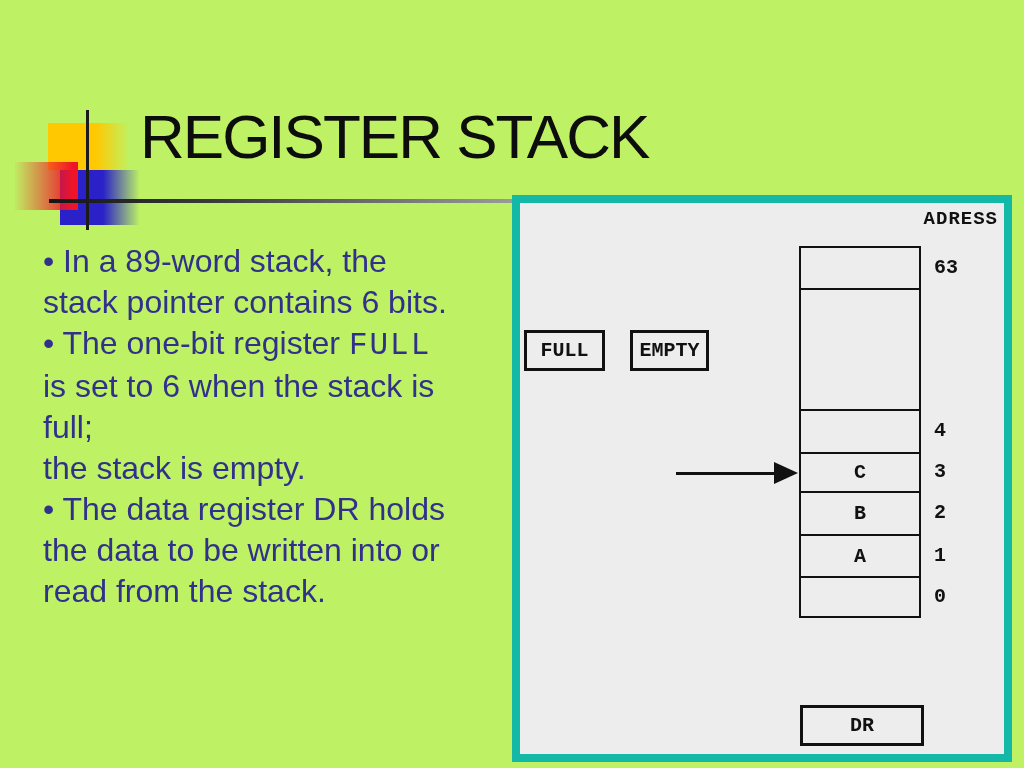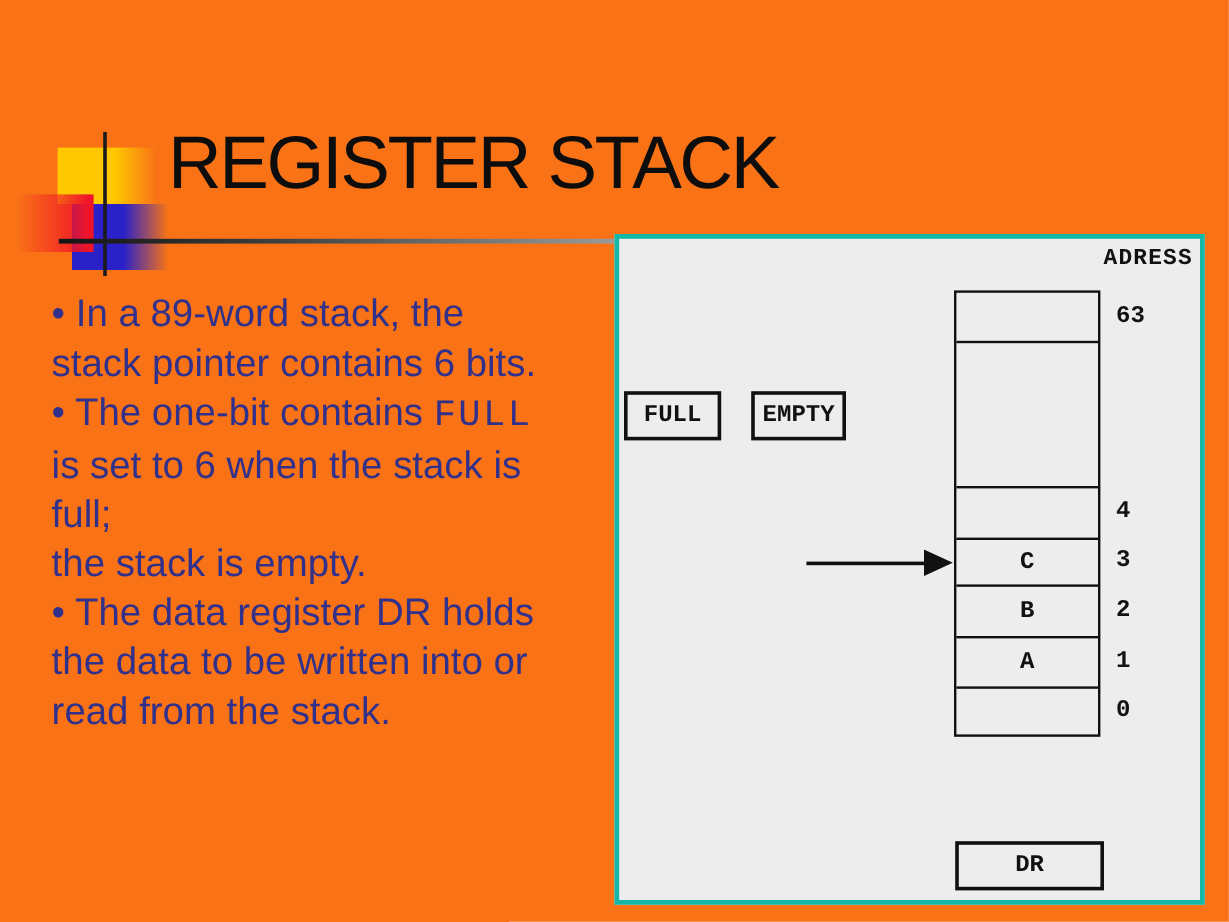--- a/index.html
+++ b/index.html
@@ -1,18 +1,18 @@
 <!DOCTYPE html>
 <html><head>
 <meta charset="utf-8">
 <style>
   html,body{margin:0;padding:0;}
   body{width:1024px;height:768px;background:#ffffff;overflow:hidden;
        font-family:"Liberation Sans",sans-serif;}
-  .slide{position:relative;width:1024px;height:768px;background:#f97316;}
+  .slide{position:relative;width:1024px;height:768px;background:#bef264;}
 
   
   .sq{position:absolute;}
   .sq-yellow{left:48px;top:123px;width:82px;height:47px;z-index:1;
     background:linear-gradient(to right,#ffc800 0%,#ffc800 58%,rgba(255,200,0,0) 100%);}
   .sq-blue{left:60px;top:170px;width:80px;height:55px;z-index:2;
     background:linear-gradient(to right,#2a22c8 0%,#2a22c8 54%,rgba(42,34,200,0) 100%);}
   .sq-red{left:15px;top:162px;width:63px;height:48px;z-index:3;
     background:linear-gradient(to left,#f01428 8%,rgba(240,20,40,0.05) 98%);}
   .vline{position:absolute;left:86px;top:110px;width:3px;height:120px;background:#1b1b1b;z-index:4;}
@@ -23,21 +23,21 @@
   .title{position:absolute;left:140px;top:104px;margin:0;z-index:5;
     font-size:62px;line-height:66px;font-weight:normal;letter-spacing:-2px;color:#0d0d0d;}
 
   
   .bullets{position:absolute;left:43px;top:241px;z-index:5;color:#31318b;}
   .bline{font-size:32px;line-height:41px;white-space:pre;}
   .mono{font-family:"Liberation Mono",monospace;font-size:31px;letter-spacing:2px;}
 
   
   .panel{position:absolute;left:512px;top:195px;width:484px;height:551px;
-    background:#ededed;border:4px solid #14b8a6;z-index:5;}
+    background:#ededed;border:8px solid #14b8a6;z-index:5;}
   .adress{position:absolute;right:6px;top:5px;color:#111;
     font-family:"Liberation Mono",monospace;font-weight:bold;font-size:19px;letter-spacing:1px;}
 
   .dbox{position:absolute;border:3px solid #111;background:#ededed;
     display:flex;align-items:center;justify-content:center;
     font-family:"Liberation Mono",monospace;font-weight:bold;font-size:20px;color:#111;}
   .b-full {left:4px;  top:127px;width:75px; height:35px;}
   .b-empty{left:110px;top:127px;width:73px; height:35px;}
   .b-sp   {left:33px; top:251px;width:117px;height:35px;}
   .b-dr   {left:280px;top:502px;width:118px;height:35px;}
@@ -66,21 +66,21 @@
   <div class="sq sq-blue"></div>
   <div class="sq sq-red"></div>
   <div class="vline"></div>
   <div class="hrule"></div>
 
   <h1 class="title">REGISTER STACK</h1>
 
   <div class="bullets">
     <div class="bline"><span>• In a 89-word stack, the</span></div>
     <div class="bline"><span>stack pointer contains 6 bits.</span></div>
-    <div class="bline"><span>• The one-bit contains </span><span class="mono">FULL</span></div>
+    <div class="bline"><span>• The one-bit register </span><span class="mono">FULL</span></div>
     <div class="bline"><span>is set to 6 when the stack is</span></div>
     <div class="bline"><span>full;</span></div>
     <div class="bline"><span>the stack is empty.</span></div>
     <div class="bline"><span>• The data register DR holds</span></div>
     <div class="bline"><span>the data to be written into or</span></div>
     <div class="bline"><span>read from the stack.</span></div>
   </div>
 
   <div class="panel">
 

